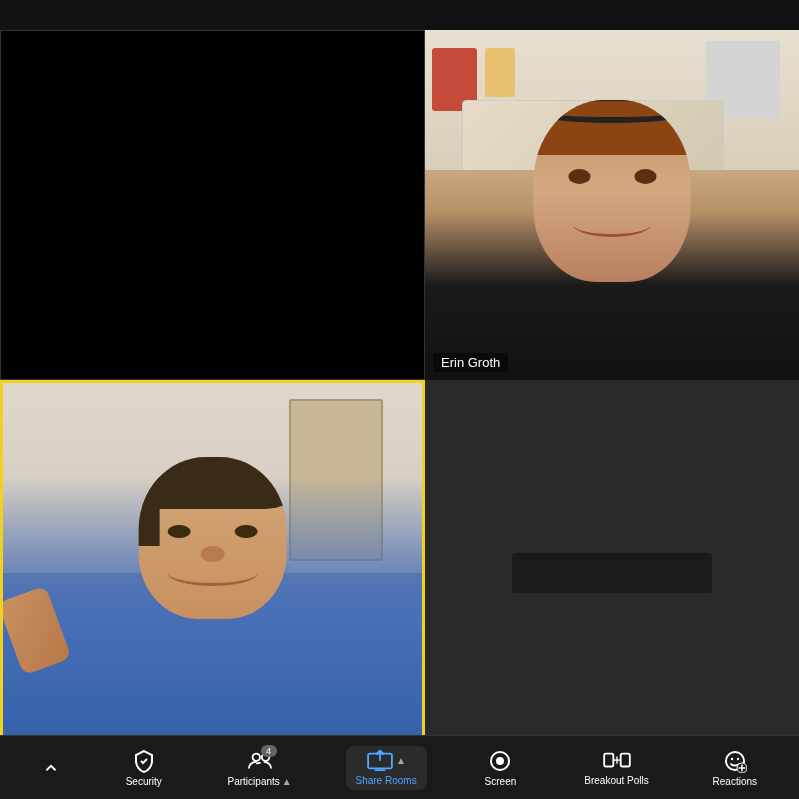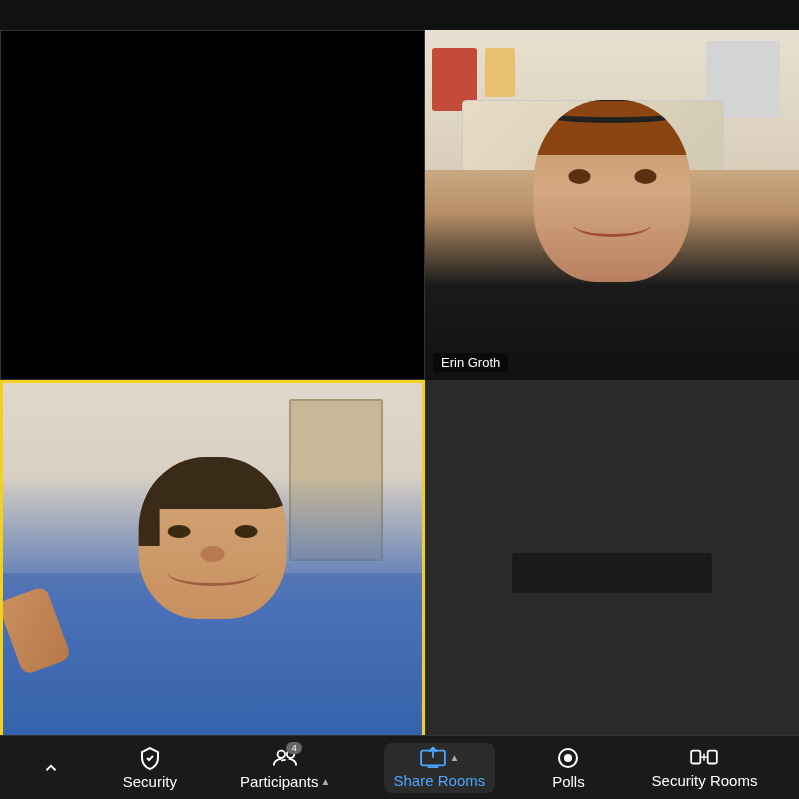--- a/index.html
+++ b/index.html
@@ -153,21 +153,21 @@
       min-width: 60px;
       transition: background 0.15s;
     }
 
     .toolbar-item .icon {
       font-size: 22px;
       color: white;
     }
 
     .toolbar-item .label {
-      font-size: 15px;
+      font-size: 10px;
       color: white;
       white-space: nowrap;
       text-align: right;
     }
 
     
     .share-screen-btn {
       background: rgba(255,255,255,0.08);
       border-radius: 8px;
     }
@@ -341,29 +341,44 @@
     <span class="label" style="color:#4da6ff;">Share Rooms</span>
   </div>
 
   <div class="toolbar-item">
     <span class="icon">
       <svg width="24" height="24" viewBox="0 0 24 24" fill="none">
         <circle cx="12" cy="12" r="9" stroke="white" stroke-width="2" fill="none"></circle>
         <circle cx="12" cy="12" r="4" fill="white"></circle>
       </svg>
     </span>
-    <span class="label">Polls</span>
+    <span class="label">Screen</span>
   </div>
 
   <div class="toolbar-item">
     <span class="icon">
       <svg width="28" height="22" viewBox="0 0 30 24" fill="none">
         <rect x="1" y="4" width="10" height="14" rx="2" stroke="white" stroke-width="2" fill="none"></rect>
         <rect x="19" y="4" width="10" height="14" rx="2" stroke="white" stroke-width="2" fill="none"></rect>
         <line x1="11" y1="11" x2="19" y2="11" stroke="white" stroke-width="1.5"></line>
         <line x1="15" y1="7" x2="15" y2="15" stroke="white" stroke-width="1.5"></line>
       </svg>
     </span>
-    <span class="label">Security Rooms</span>
-  </div>
-
+    <span class="label">Breakout Polls</span>
+  </div>
+
+  <div class="toolbar-item">
+    <span class="icon">
+      <svg width="24" height="24" viewBox="0 0 24 24" fill="none">
+        <circle cx="12" cy="12" r="9" stroke="white" stroke-width="2" fill="none"></circle>
+        <circle cx="9" cy="10" r="1.2" fill="white"></circle>
+        <circle cx="15" cy="10" r="1.2" fill="white"></circle>
+        <path d="M8 15c1 2 7 2 8 0" stroke="white" stroke-width="1.8" fill="none" stroke-linecap="round"></path>
+
+        <circle cx="19" cy="19" r="5" fill="#1a1a1a" stroke="white" stroke-width="1"></circle>
+        <line x1="19" y1="16" x2="19" y2="22" stroke="white" stroke-width="1.5" stroke-linecap="round"></line>
+        <line x1="16" y1="19" x2="22" y2="19" stroke="white" stroke-width="1.5" stroke-linecap="round"></line>
+      </svg>
+    </span>
+    <span class="label">Reactions</span>
+  </div>
 
 </div>
 
 </body></html>

